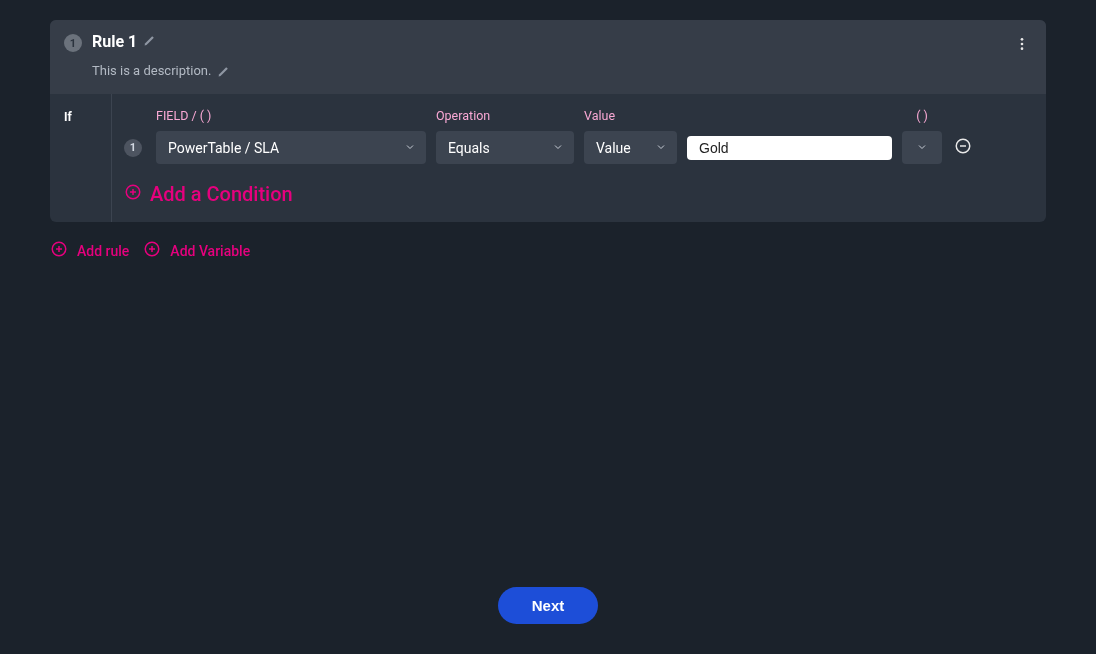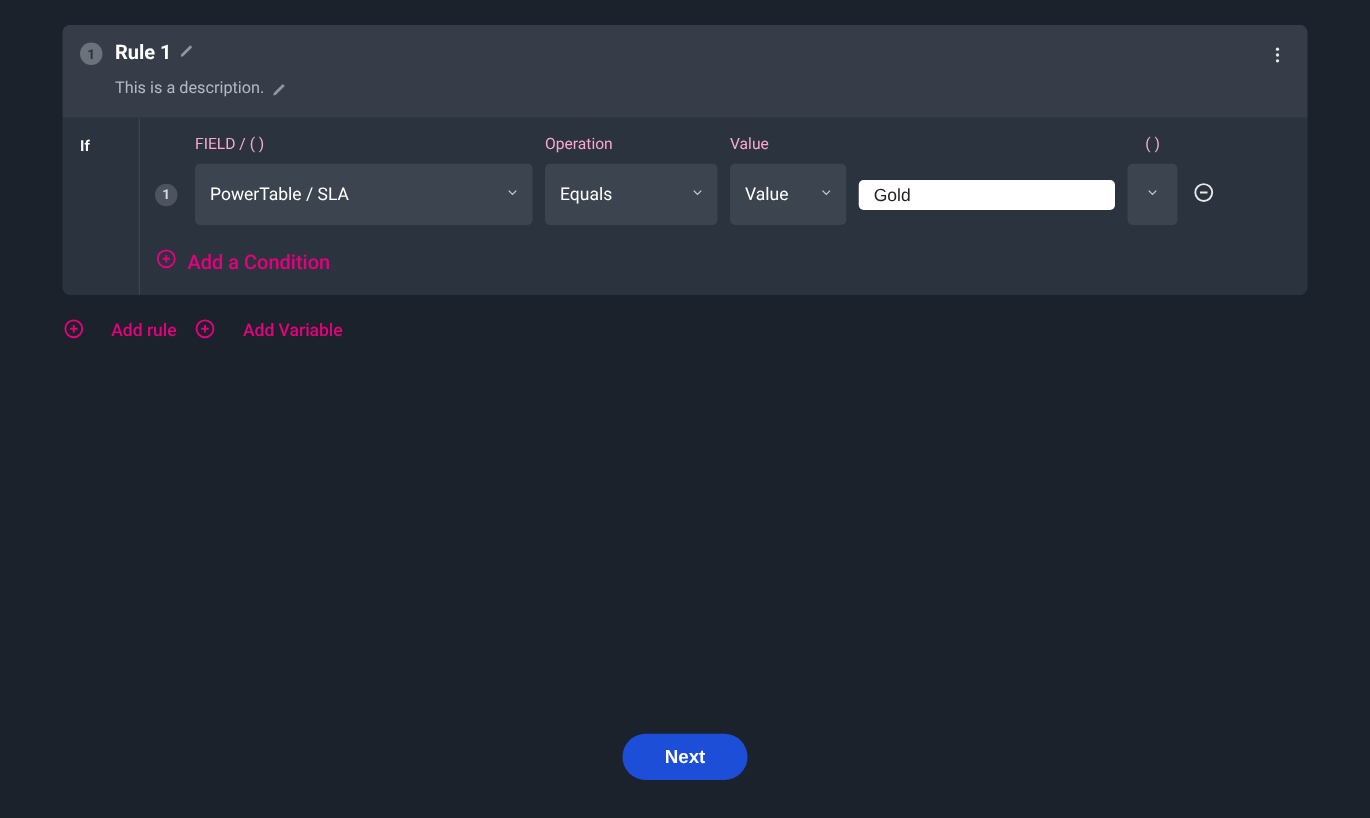--- a/index.html
+++ b/index.html
@@ -127,21 +127,21 @@
     font-weight: 700;
     display: inline-flex;
     align-items: center;
     justify-content: center;
     flex-shrink: 0;
     margin-right: 4px;
   }
   .select-ctrl {
     background: #3c4450;
     border-radius: 4px;
-    height: 49px;
+    height: 33px;
     display: flex;
     align-items: center;
     justify-content: space-between;
     padding: 0 10px 0 12px;
     color: #fff;
     font-size: 14px;
     cursor: pointer;
     flex-shrink: 0;
   }
   .select-ctrl .chev { margin-left: 8px; }
@@ -163,36 +163,36 @@
   .select-paren { width: 40px; justify-content: center; padding: 0; }
   .select-paren .chev { margin: 0; }
   .remove-btn { cursor: pointer; margin-left: 2px; }
   .remove-btn svg { width: 18px; height: 18px; stroke: #e8e8e8; stroke-width: 2; fill: none; }
   .chev svg { width: 12px; height: 12px; stroke: #c7cdd6; stroke-width: 2; fill: none; }
   .add-condition {
     display: inline-flex;
     align-items: center;
     gap: 8px;
     color: #e6007e;
-    font-size: 16px;
+    font-size: 20px;
     font-weight: 500;
     margin-top: 18px;
     margin-left: 0;
     cursor: pointer;
   }
   .plus-circle svg { width: 18px; height: 18px; stroke: #e6007e; stroke-width: 2; fill: none; }
   .bottom-actions {
     display: flex;
     gap: 14px;
     margin-top: 18px;
   }
   .link-btn {
     display: inline-flex;
     align-items: center;
-    gap: 21px;
+    gap: 9px;
     color: #e6007e;
     font-size: 14px;
     font-weight: 500;
     cursor: pointer;
   }
   .footer {
     padding: 22px 0 30px 0;
     display: flex;
     justify-content: center;
   }

